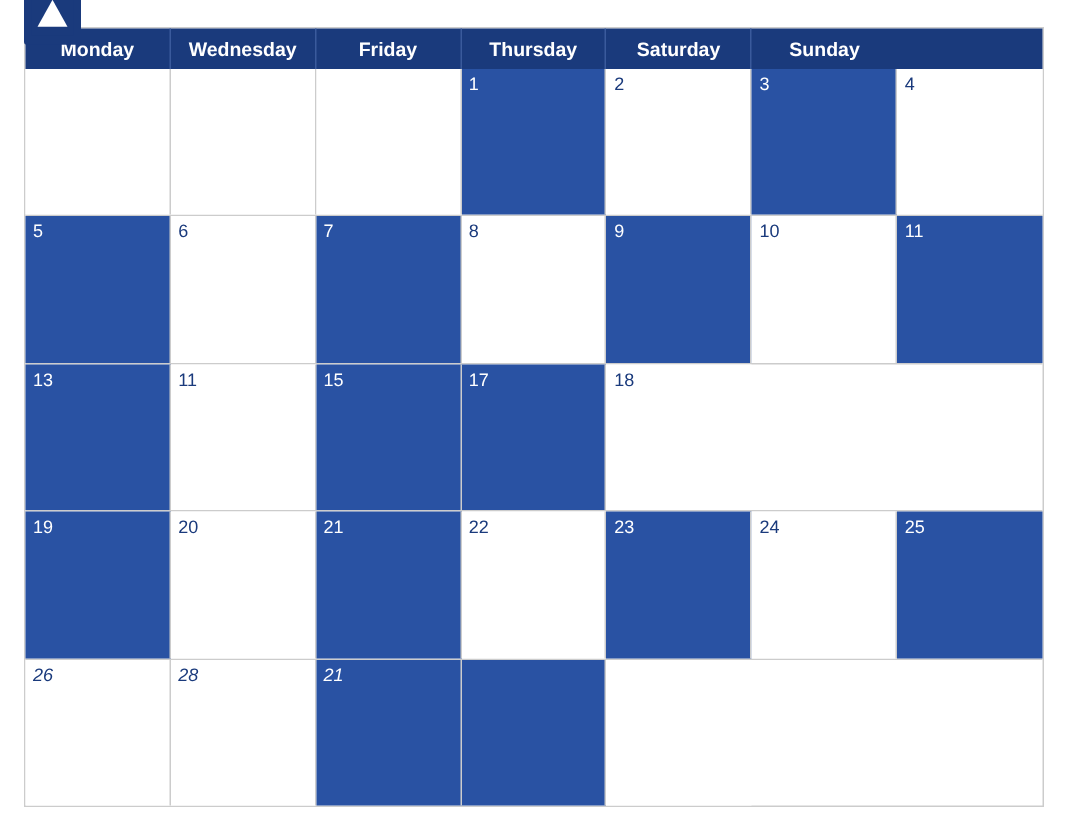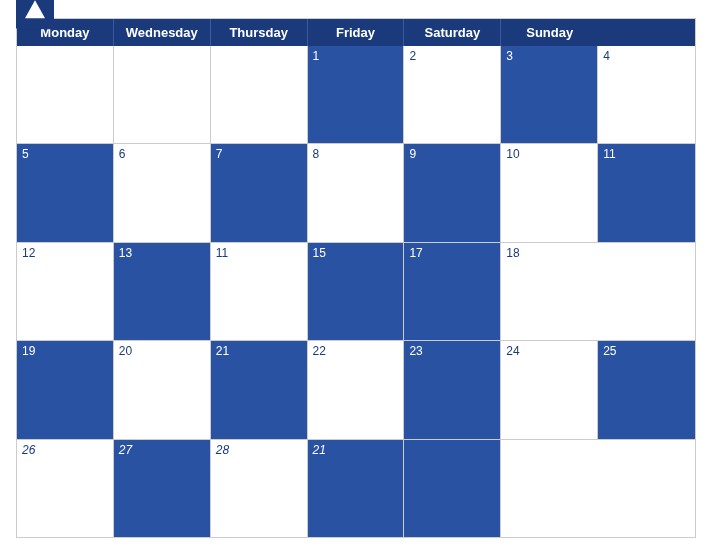--- a/index.html
+++ b/index.html
@@ -154,22 +154,22 @@
       </div>
     </div>
     <h1 class="title"></h1>
     <div class="country"></div>
   </div>
 
   <div class="calendar">
     <div class="cal-header-row">
     <div class="cal-header-cell">Monday</div>
         <div class="cal-header-cell">Wednesday</div>
+        <div class="cal-header-cell">Friday</div>
         <div class="cal-header-cell">Thursday</div>
-        <div class="cal-header-cell">Friday</div>
         <div class="cal-header-cell">Saturday</div>
         <div class="cal-header-cell">Sunday</div>
       </div>
     <div class="cal-body">
     <div class="cal-week">
           <div class="cal-cell white-bg"></div>
           <div class="cal-cell white-bg"></div>
           <div class="cal-cell white-bg"></div>
           <div class="cal-cell dark-bg"><span class="day-num">1</span></div>
           <div class="cal-cell white-bg"><span class="day-num">2</span></div>
@@ -179,39 +179,37 @@
         <div class="cal-week">
           <div class="cal-cell dark-bg"><span class="day-num">5</span></div>
           <div class="cal-cell white-bg"><span class="day-num">6</span></div>
           <div class="cal-cell dark-bg"><span class="day-num">7</span></div>
           <div class="cal-cell white-bg"><span class="day-num">8</span></div>
           <div class="cal-cell dark-bg"><span class="day-num">9</span></div>
           <div class="cal-cell white-bg"><span class="day-num">10</span></div>
           <div class="cal-cell dark-bg"><span class="day-num">11</span></div>
         </div>
         <div class="cal-week">
-          <div class="cal-cell white-bg"><span class="day-num">12</span></div>
           <div class="cal-cell dark-bg"><span class="day-num">13</span></div>
           <div class="cal-cell white-bg"><span class="day-num">11</span></div>
           <div class="cal-cell dark-bg"><span class="day-num">15</span></div>
           <div class="cal-cell dark-bg"><span class="day-num">17</span></div>
           <div class="cal-cell white-bg"><span class="day-num">18</span></div>
         </div>
         <div class="cal-week">
           <div class="cal-cell dark-bg"><span class="day-num">19</span></div>
           <div class="cal-cell white-bg"><span class="day-num">20</span></div>
           <div class="cal-cell dark-bg"><span class="day-num">21</span></div>
           <div class="cal-cell white-bg"><span class="day-num">22</span></div>
           <div class="cal-cell dark-bg"><span class="day-num">23</span></div>
           <div class="cal-cell white-bg"><span class="day-num">24</span></div>
           <div class="cal-cell dark-bg"><span class="day-num">25</span></div>
         </div>
         <div class="cal-week">
           <div class="cal-cell white-bg"><span class="day-num">26</span></div>
-          <div class="cal-cell dark-bg"><span class="day-num">27</span></div>
           <div class="cal-cell white-bg"><span class="day-num">28</span></div>
           <div class="cal-cell dark-bg"><span class="day-num">21</span></div>
           <div class="cal-cell dark-bg"></div>
           <div class="cal-cell white-bg"></div>
         </div>
       </div>
   </div>
 </div>
 
 </body></html>

